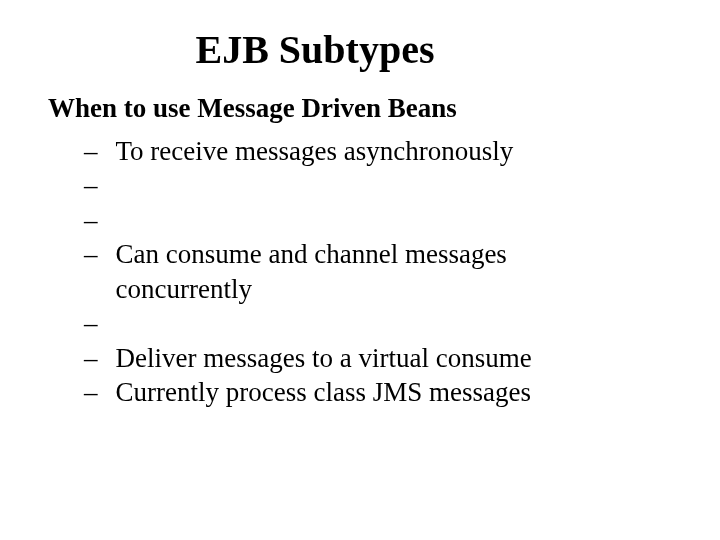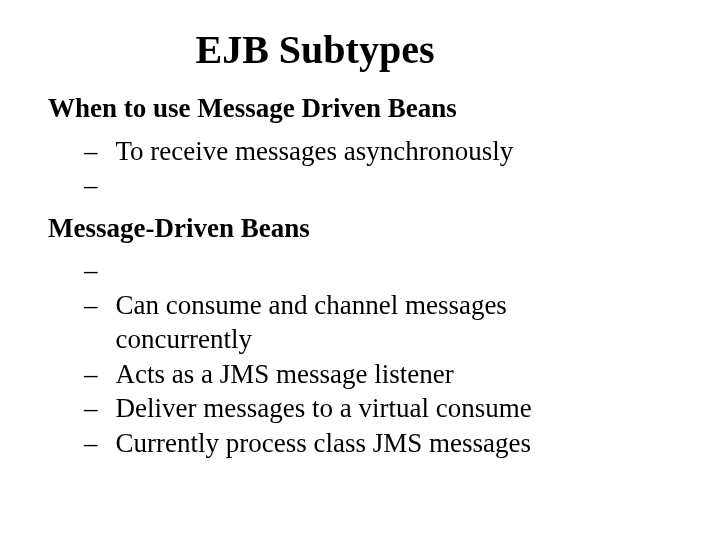--- a/index.html
+++ b/index.html
@@ -52,31 +52,29 @@
 
     <div class="section-heading">When to use Message Driven Beans</div>
     <div class="bullet">
       <span class="dash">–</span>
       <span class="text">To receive messages asynchronously</span>
     </div>
     <div class="bullet">
       <span class="dash">–</span>
     </div>
 
-    <div class="section-heading">Message-Driven Beans</div>
     <div class="bullet">
       <span class="dash">–</span>
     </div>
     <div class="bullet">
       <span class="dash">–</span>
       <span class="text">Can consume and channel messages concurrently</span>
     </div>
     <div class="bullet">
       <span class="dash">–</span>
-      <span class="text">Acts as a JMS message listener</span>
     </div>
     <div class="bullet">
       <span class="dash">–</span>
       <span class="text">Deliver messages to a virtual consume</span>
     </div>
     <div class="bullet">
       <span class="dash">–</span>
       <span class="text">Currently process class JMS messages</span>
     </div>
 

